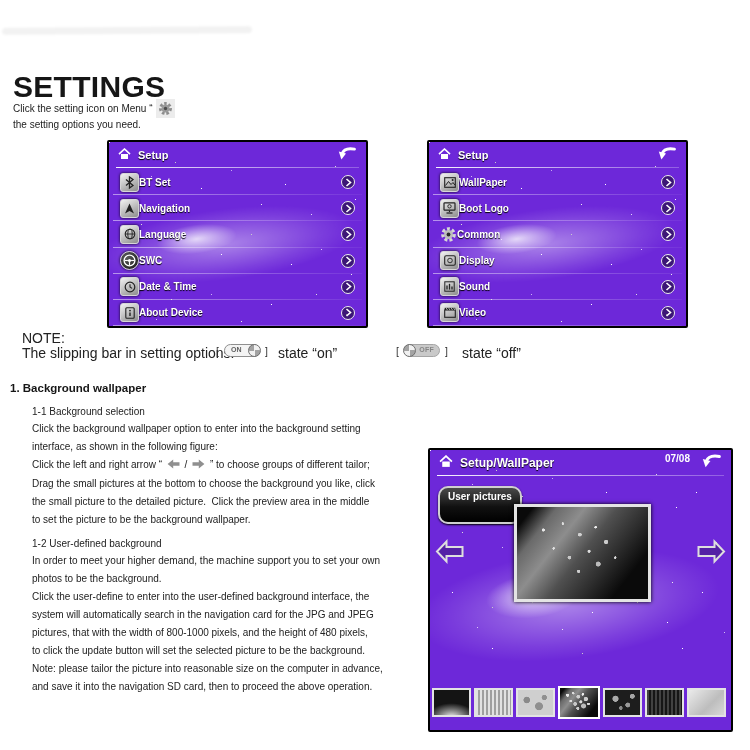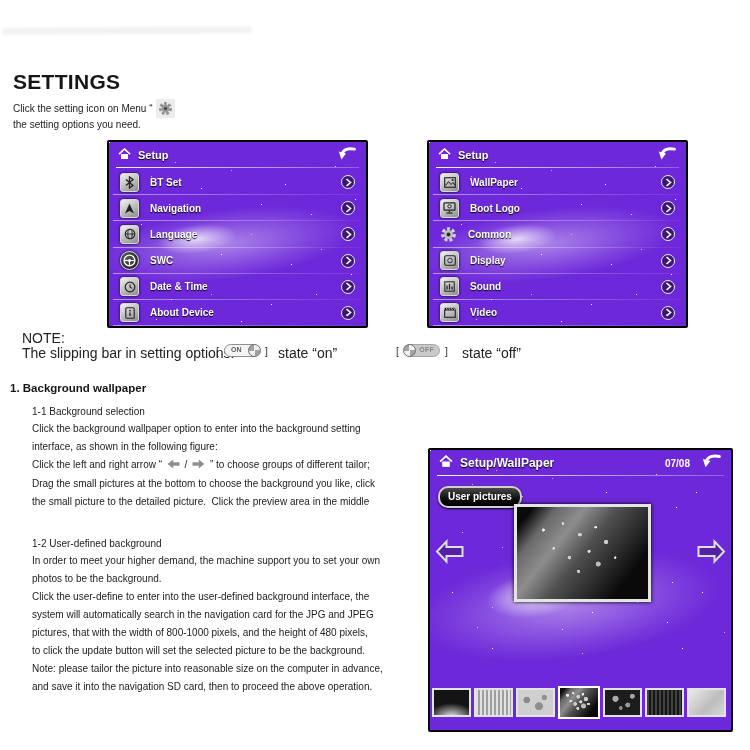--- a/index.html
+++ b/index.html
@@ -2,21 +2,21 @@
 <html><head>
 <meta charset="utf-8">
 <style>
   html,body{margin:0;padding:0;}
   body{width:750px;height:750px;position:relative;background:#ffffff;
        font-family:"Liberation Sans",sans-serif;color:#1c1c1c;overflow:hidden;}
   .abs{position:absolute;}
   .pre{white-space:pre;}
 
   
-  .doc-title{left:13px;top:70px;font-size:21px;font-weight:bold;letter-spacing:.3px;color:#161616;}
+  .doc-title{left:13px;top:70px;font-size:30px;font-weight:bold;letter-spacing:.3px;color:#161616;}
   .intro{left:13px;top:99px;font-size:10px;color:#222;}
   .intro .l1{display:flex;align-items:center;height:19px;}
   .intro .l2{margin-top:1px;}
   .gear-chip{display:inline-flex;align-items:center;justify-content:center;width:19px;height:19px;
              background:#ececec;margin:0 3px;}
   .note{font-size:14px;color:#222;}
   .sec-head{left:10px;top:382px;font-size:11.5px;font-weight:bold;color:#161616;}
   .para{font-size:10px;color:#222;line-height:18px;}
   .para .ttl{line-height:16px;}
   .artifact{left:2px;top:27px;width:250px;height:7px;background:rgba(0,0,0,.05);
@@ -53,37 +53,37 @@
       122px 28px rgba(255,255,255,.6),152px 62px #eee,176px 42px #fff,202px 72px rgba(255,255,255,.8),
       226px 24px #ddd,246px 57px #fff,32px 82px #ddd,72px 97px rgba(255,255,255,.7),112px 112px #fff,
       142px 92px #ccc,182px 122px #fff,212px 107px rgba(255,255,255,.75),242px 132px #eee,22px 142px #fff,
       62px 157px #ccc,102px 152px rgba(255,255,255,.65),162px 162px #fff,207px 152px #ddd,237px 172px #fff,
       47px 177px rgba(255,255,255,.7),132px 179px #eee,266px 42px #fff,286px 92px #ddd,272px 142px #fff,
       294px 182px rgba(255,255,255,.7),62px 198px #fff,152px 203px #ccc,252px 198px #fff;}
   .scr-head{position:relative;display:flex;align-items:center;height:26px;padding:0 9px;gap:7px;z-index:2;}
   .scr-head::after{content:"";position:absolute;left:7px;right:7px;bottom:0;height:1px;
         background:linear-gradient(to right, rgba(255,255,255,.95), rgba(255,255,255,.25));}
   .scr-title{color:#fff;font-weight:bold;font-size:11px;text-shadow:0 1px 1px #000;}
-  .head-right{margin-left:auto;display:flex;align-items:center;gap:12px;}
+  .head-right{margin-left:auto;display:flex;gap:12px;}
   .page-ind{color:#fff;font-weight:bold;font-size:10px;}
   .rows{position:absolute;left:0;right:0;top:27px;bottom:0;display:flex;flex-direction:column;z-index:2;}
   .row{flex:1;display:flex;align-items:center;padding:0 11px;position:relative;}
   .row::after{content:"";position:absolute;left:4px;right:4px;bottom:0;height:1px;
         background:linear-gradient(to right, rgba(255,255,255,.5), rgba(255,255,255,.05));}
   .ibox{width:17px;height:17px;border:1px solid #d6d6d6;border-radius:3px;flex:0 0 auto;
         background:linear-gradient(150deg,#f2f2f2,#8d8d8d);display:flex;align-items:center;
         justify-content:center;box-shadow:0 0 3px rgba(0,0,0,.9);}
   .ibox.round{border-radius:50%;background:radial-gradient(circle at 35% 30%, #5a5a5a, #161616);}
   .ibox.bare{border:none;background:none;box-shadow:none;}
-  .rlabel{color:#fff;font-weight:bold;font-size:10px;margin-left:11px;text-shadow:0 1px 1px #000;}
+  .rlabel{color:#fff;font-weight:bold;font-size:10px;text-shadow:0 1px 1px #000;}
   .chev{margin-left:auto;width:14px;height:14px;border:1.5px solid #ececec;border-radius:50%;
         background:rgba(0,0,0,.45);display:flex;align-items:center;justify-content:center;box-sizing:border-box;}
 
   
-  .user-btn{position:absolute;left:8px;top:36px;z-index:3;padding:3px 8px 4px;border:2px solid #cfcfcf;
+  .user-btn{position:absolute;left:8px;top:36px;z-index:3;padding:3px 8px 20px;border:2px solid #cfcfcf;
         border-radius:10px;color:#fff;font-size:10px;font-weight:bold;
         background:linear-gradient(#4a4a4a,#111 55%,#000);box-shadow:0 1px 2px #000;}
   .preview{position:absolute;left:84px;top:54px;width:137px;height:98px;z-index:3;
         border:3px solid #e4e4e4;box-sizing:border-box;box-shadow:0 0 4px #000;}
   .leaf{background:
       radial-gradient(circle 2.5px at 20% 25%, #e8e8e8 55%, transparent 70%),
       radial-gradient(circle 2px   at 35% 18%, #dddddd 55%, transparent 70%),
       radial-gradient(circle 3px   at 48% 30%, #d0d0d0 55%, transparent 70%),
       radial-gradient(circle 2px   at 60% 22%, #eeeeee 55%, transparent 70%),
       radial-gradient(circle 3.5px at 68% 38%, #cccccc 55%, transparent 70%),
@@ -379,20 +379,21 @@
   <div class="ttl pre">1-1 Background selection</div>
   <div class="pre">Click the background wallpaper option to enter into the background setting</div>
   <div class="pre">interface, as shown in the following figure:</div>
   <div class="pre"><span>Click the left and right arrow “ </span><span class="txt-arrow"><svg width="13" height="10" viewBox="0 0 13 10">
           <path d="M12.5 3.2 H6.2 V0.6 L0.6 5 L6.2 9.4 V6.8 H12.5 Z" fill="#8f8f8f"></path>
         </svg></span><span> / </span><span class="txt-arrow r"><svg width="13" height="10" viewBox="0 0 13 10">
           <path d="M12.5 3.2 H6.2 V0.6 L0.6 5 L6.2 9.4 V6.8 H12.5 Z" fill="#8f8f8f"></path>
         </svg></span><span> ” to choose groups of different tailor;</span></div>
   <div class="pre">Drag the small pictures at the bottom to choose the background you like, click</div>
   <div class="pre">the small picture to the detailed picture.  Click the preview area in the middle</div>
+  <div class="pre">to set the picture to be the background wallpaper.</div>
 </div>
 
 <div class="abs para" style="left:32px;top:536px;">
   <div class="ttl pre">1-2 User-defined background</div>
   <div class="pre">In order to meet your higher demand, the machine support you to set your own</div>
   <div class="pre">photos to be the background.</div>
   <div class="pre">Click the user-define to enter into the user-defined background interface, the</div>
   <div class="pre">system will automatically search in the navigation card for the JPG and JPEG</div>
   <div class="pre">pictures, that with the width of 800-1000 pixels, and the height of 480 pixels,</div>
   <div class="pre">to click the update button will set the selected picture to be the background.</div>

